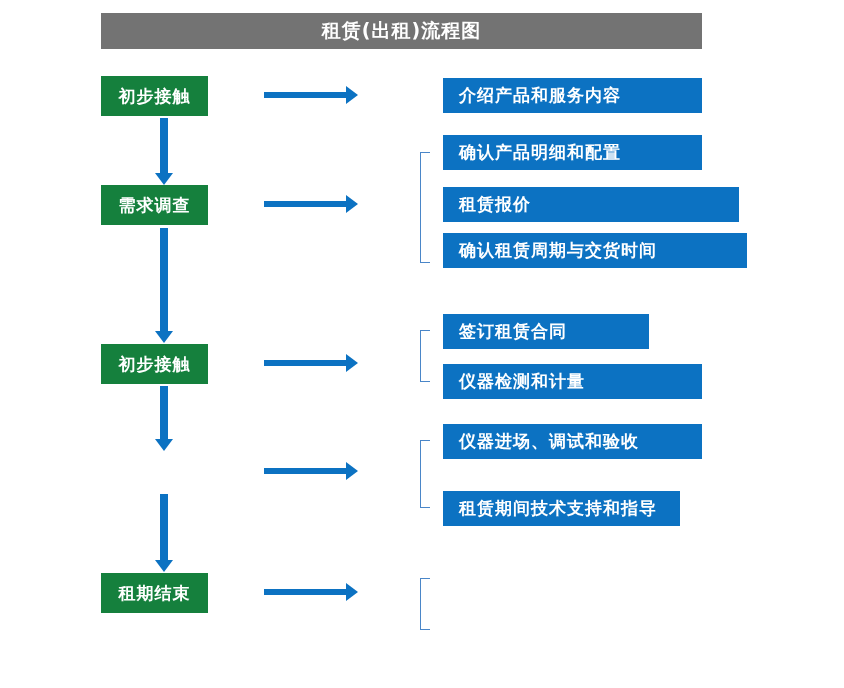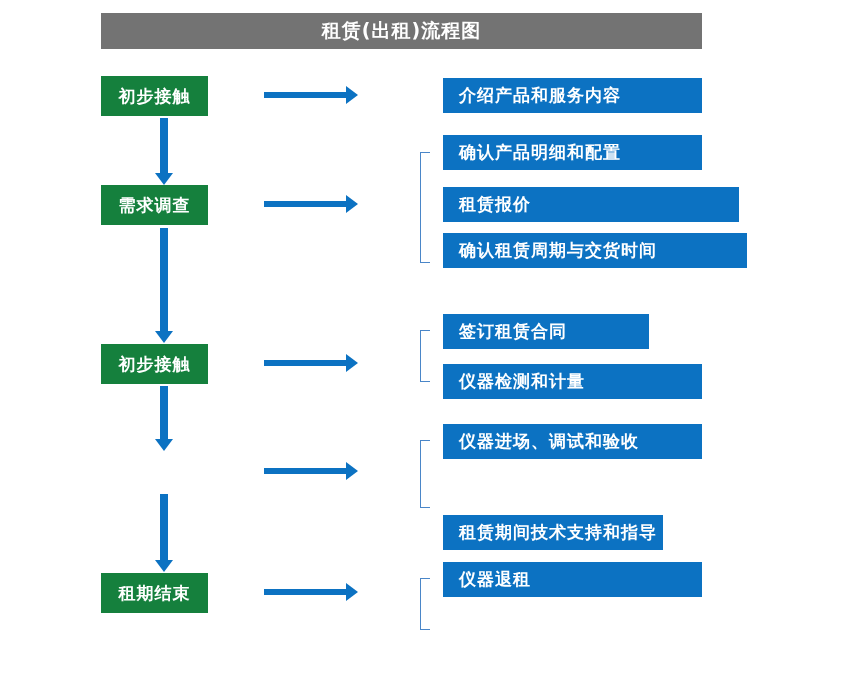--- a/index.html
+++ b/index.html
@@ -90,16 +90,15 @@
   <div class="bracket" style="top:440px;height:68px"></div>
   <div class="bracket" style="top:578px;height:52px"></div>
 
   <div class="task-box" style="top:78px;width:259px">介绍产品和服务内容</div>
   <div class="task-box" style="top:135px;width:259px">确认产品明细和配置</div>
   <div class="task-box" style="top:187px;width:296px">租赁报价</div>
   <div class="task-box" style="top:233px;width:304px">确认租赁周期与交货时间</div>
   <div class="task-box" style="top:314px;width:206px">签订租赁合同</div>
   <div class="task-box" style="top:364px;width:259px">仪器检测和计量</div>
   <div class="task-box" style="top:424px;width:259px">仪器进场、调试和验收</div>
-  <div class="task-box" style="top:515px;width:220px">租赁期间技术支持和指导</div>
-  <div class="task-box" style="top:562px;width:259px">仪器退租</div>
+  <div class="task-box" style="top:491px;width:237px">租赁期间技术支持和指导</div>
 
 </div>
 
 </body></html>

